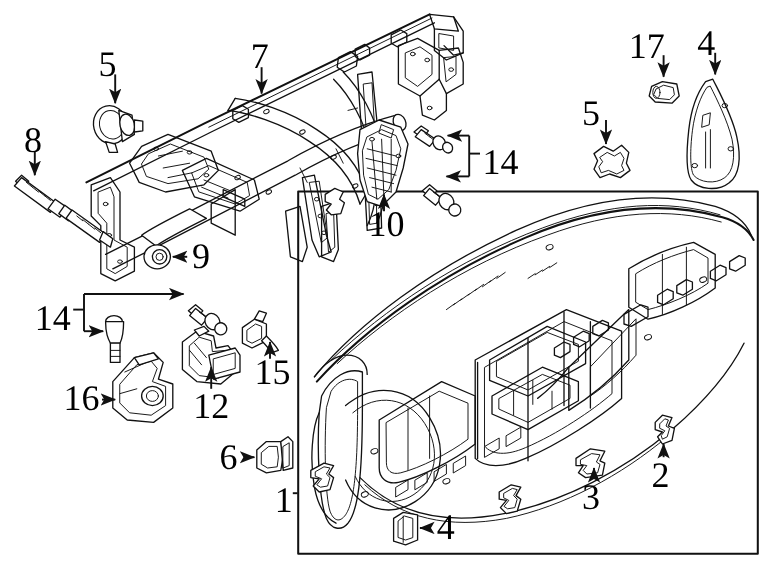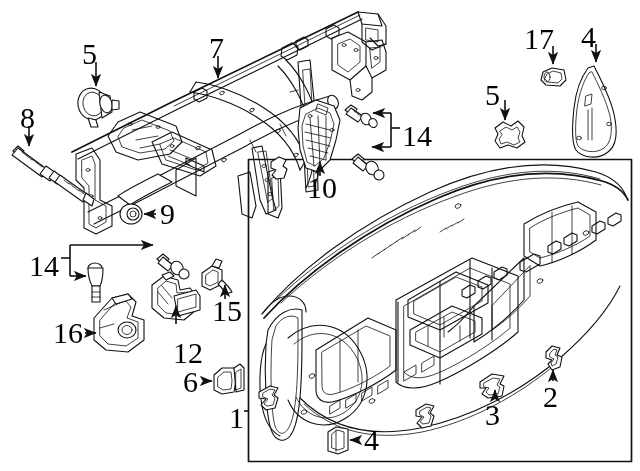--- a/index.html
+++ b/index.html
@@ -459,21 +459,21 @@
 <div class="callout" style="left:543px;top:382px;">2</div>
 <div class="callout" style="left:485px;top:400px;">3</div>
 <div class="callout" style="left:364px;top:425px;">4</div>
 <div class="callout" style="left:485px;top:80px;">5</div>
 <div class="callout" style="left:183px;top:367px;">6</div>
 <div class="callout" style="left:209px;top:33px;">7</div>
 <div class="callout" style="left:20px;top:103px;">8</div>
 <div class="callout" style="left:160px;top:199px;">9</div>
 <div class="callout" style="left:82px;top:39px;">5</div>
 <div class="callout" style="left:53px;top:318px;">16</div>
-<div class="callout" style="left:161px;top:338px;margin-left:12px;">12</div>
+<div class="callout" style="left:161px;top:324px;">12</div>
 <div class="callout" style="left:307px;top:173px;">10</div>
 <div class="callout" style="left:402px;top:121px;">14</div>
 <div class="callout" style="left:29px;top:251px;">14</div>
 <div class="callout" style="left:212px;top:296px;">15</div>
 <div class="callout" style="left:581px;top:22px;">4</div>
 <div class="callout" style="left:524px;top:24px;">17</div>
 
 </div>
 
 </body></html>

